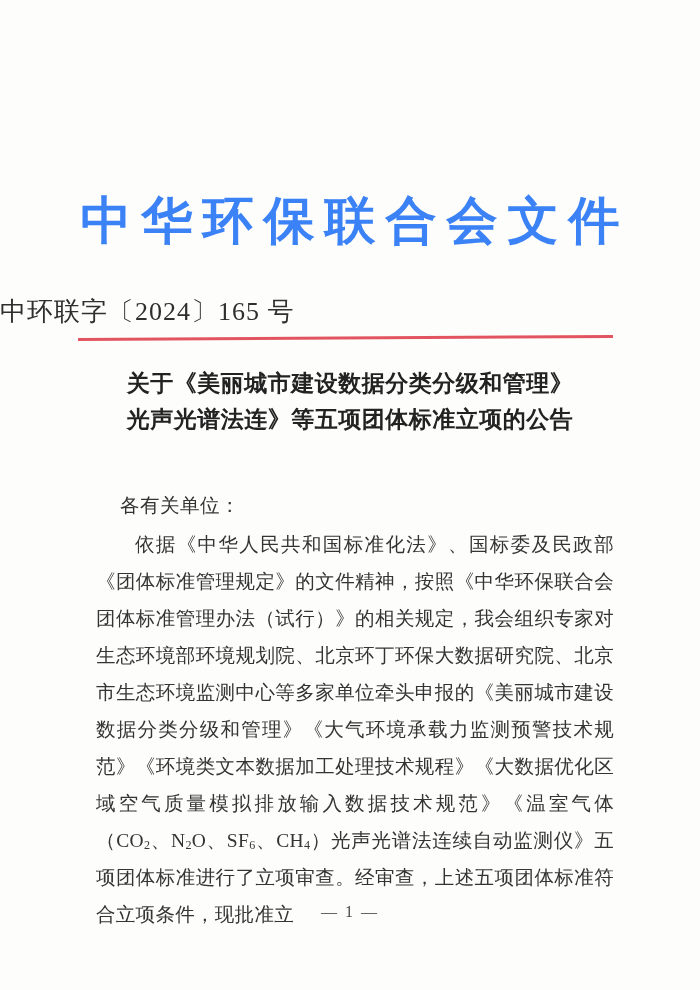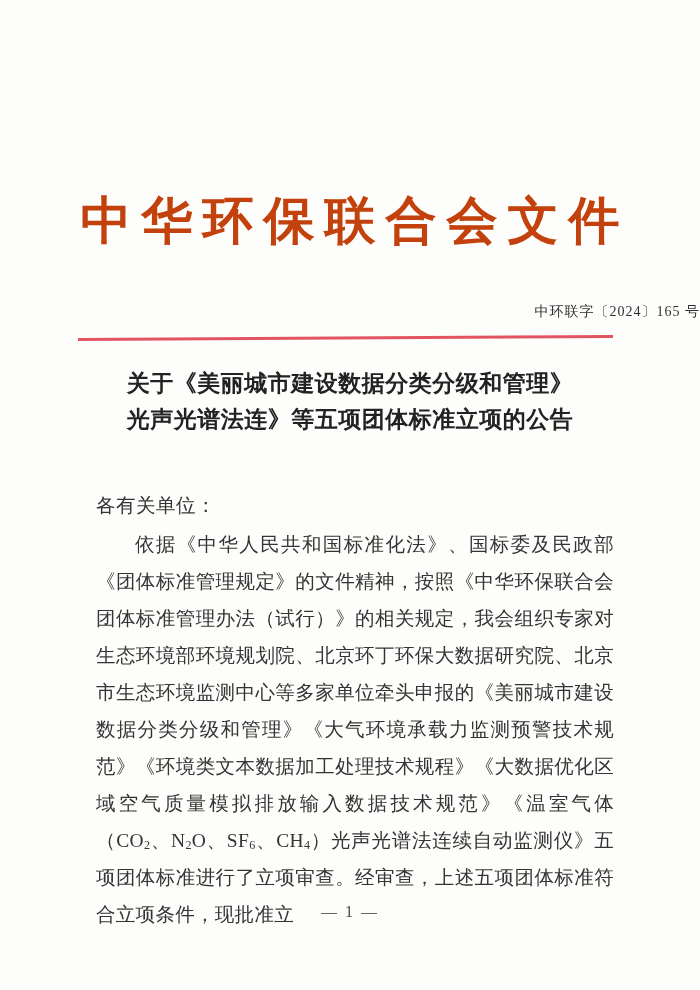--- a/index.html
+++ b/index.html
@@ -33,22 +33,22 @@
     white-space: nowrap;
     line-height: 58px;
   }
 
   
   .doc-number {
     position: absolute;
     top: 299px;
     left: 0;
     right: 0;
-    text-align: right;
-    font-size: 14px;
+    text-align: left;
+    font-size: 26px;
     letter-spacing: 1px;
     color: #2f2f2f;
     line-height: 26px;
   }
 
   
   .red-divider {
     position: absolute;
     top: 338px;
     left: 78px;
@@ -80,20 +80,21 @@
     position: absolute;
     top: 486px;
     left: 96px;
     width: 518px;
     font-size: 19.5px;
     color: #343434;
   }
   .salutation {
     line-height: 40px;
     letter-spacing: 0.5px;
+    margin-left: 24px;
   }
   .paragraph {
     text-indent: 2em;
     text-align: justify;
     line-height: 37px;
     letter-spacing: 0.3px;
   }
 
   sub {
     font-size: 0.62em;
@@ -111,21 +112,21 @@
     font-size: 16px;
     color: #4a4a4a;
     letter-spacing: 2px;
   }
 </style>
 </head>
 <body>
 
 <div class="page">
 
-  <h1 class="org-title" style="color: #c2410c;">中华环保联合会文件</h1>
+  <h1 class="org-title" style="color: #3b82f6;">中华环保联合会文件</h1>
 
   <div class="doc-number">中环联字〔2024〕165 号</div>
 
   <div class="red-divider" style="background-color: rgb(226, 85, 96);"></div>
 
   <h2 class="notice-title">
       <div class="title-line">关于《美丽城市建设数据分类分级和管理》</div>
       <div class="title-line last">光声光谱法连》等五项团体标准立项的公告</div>
     </h2>
 

